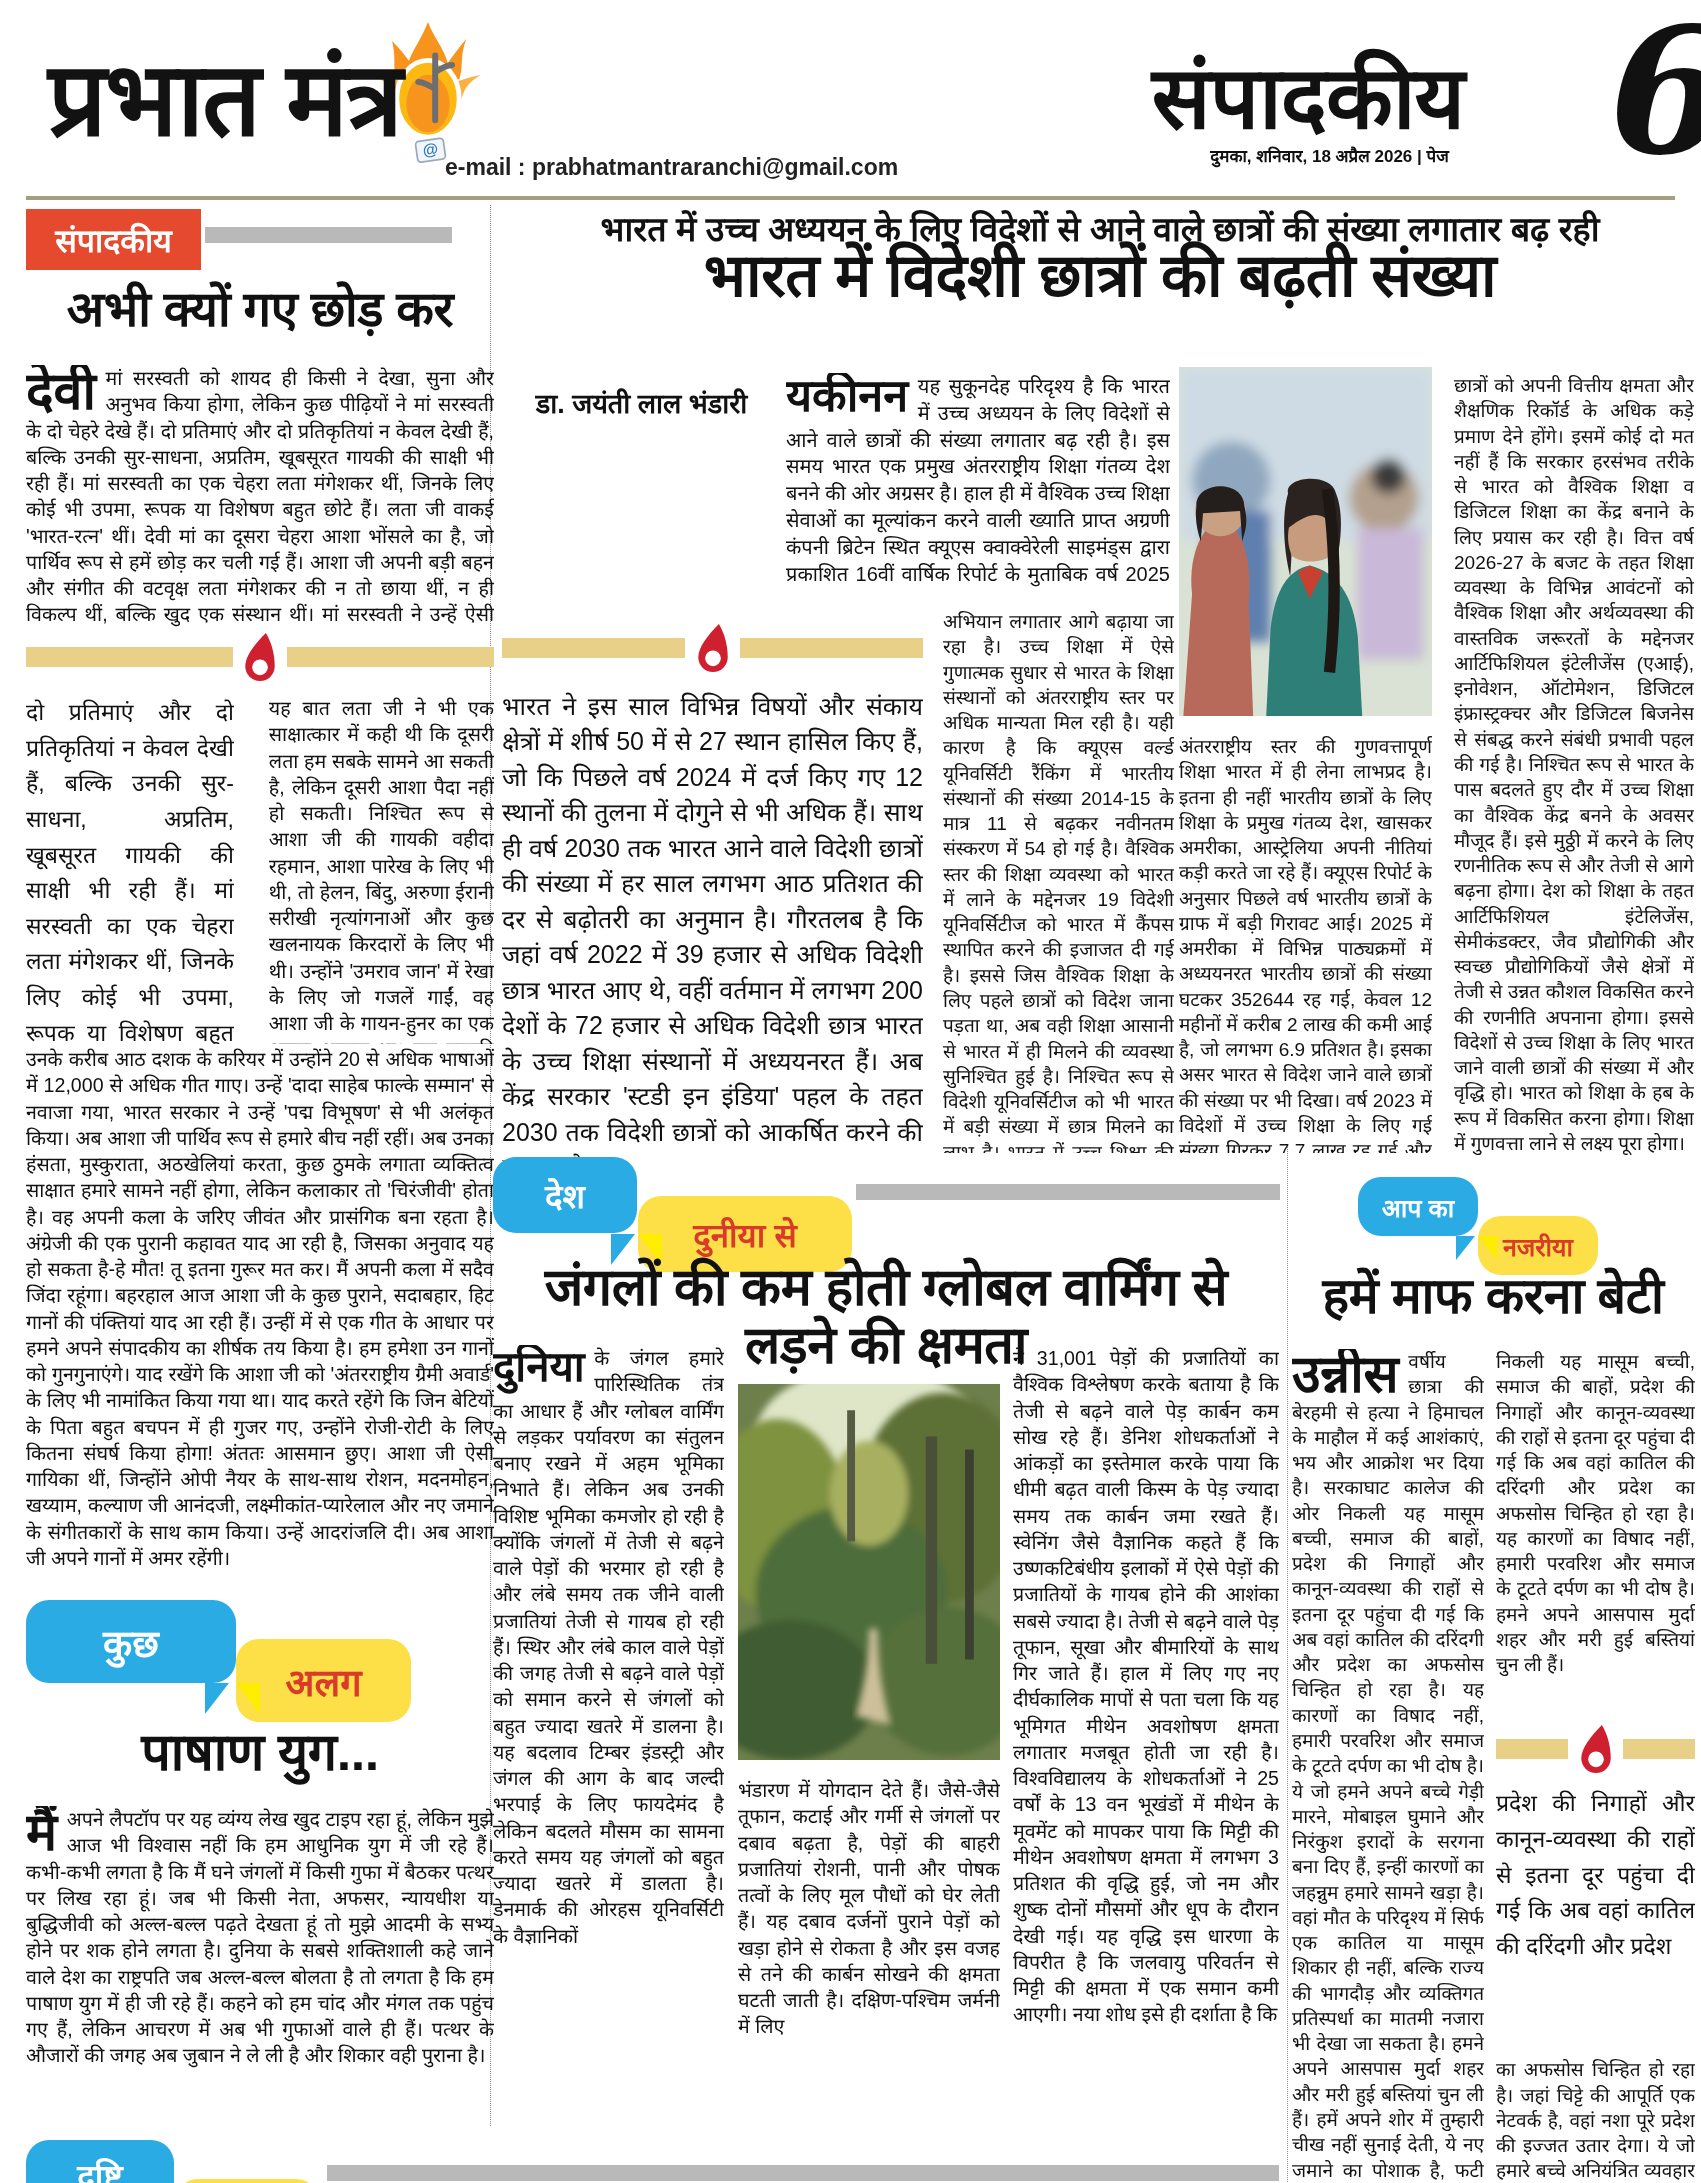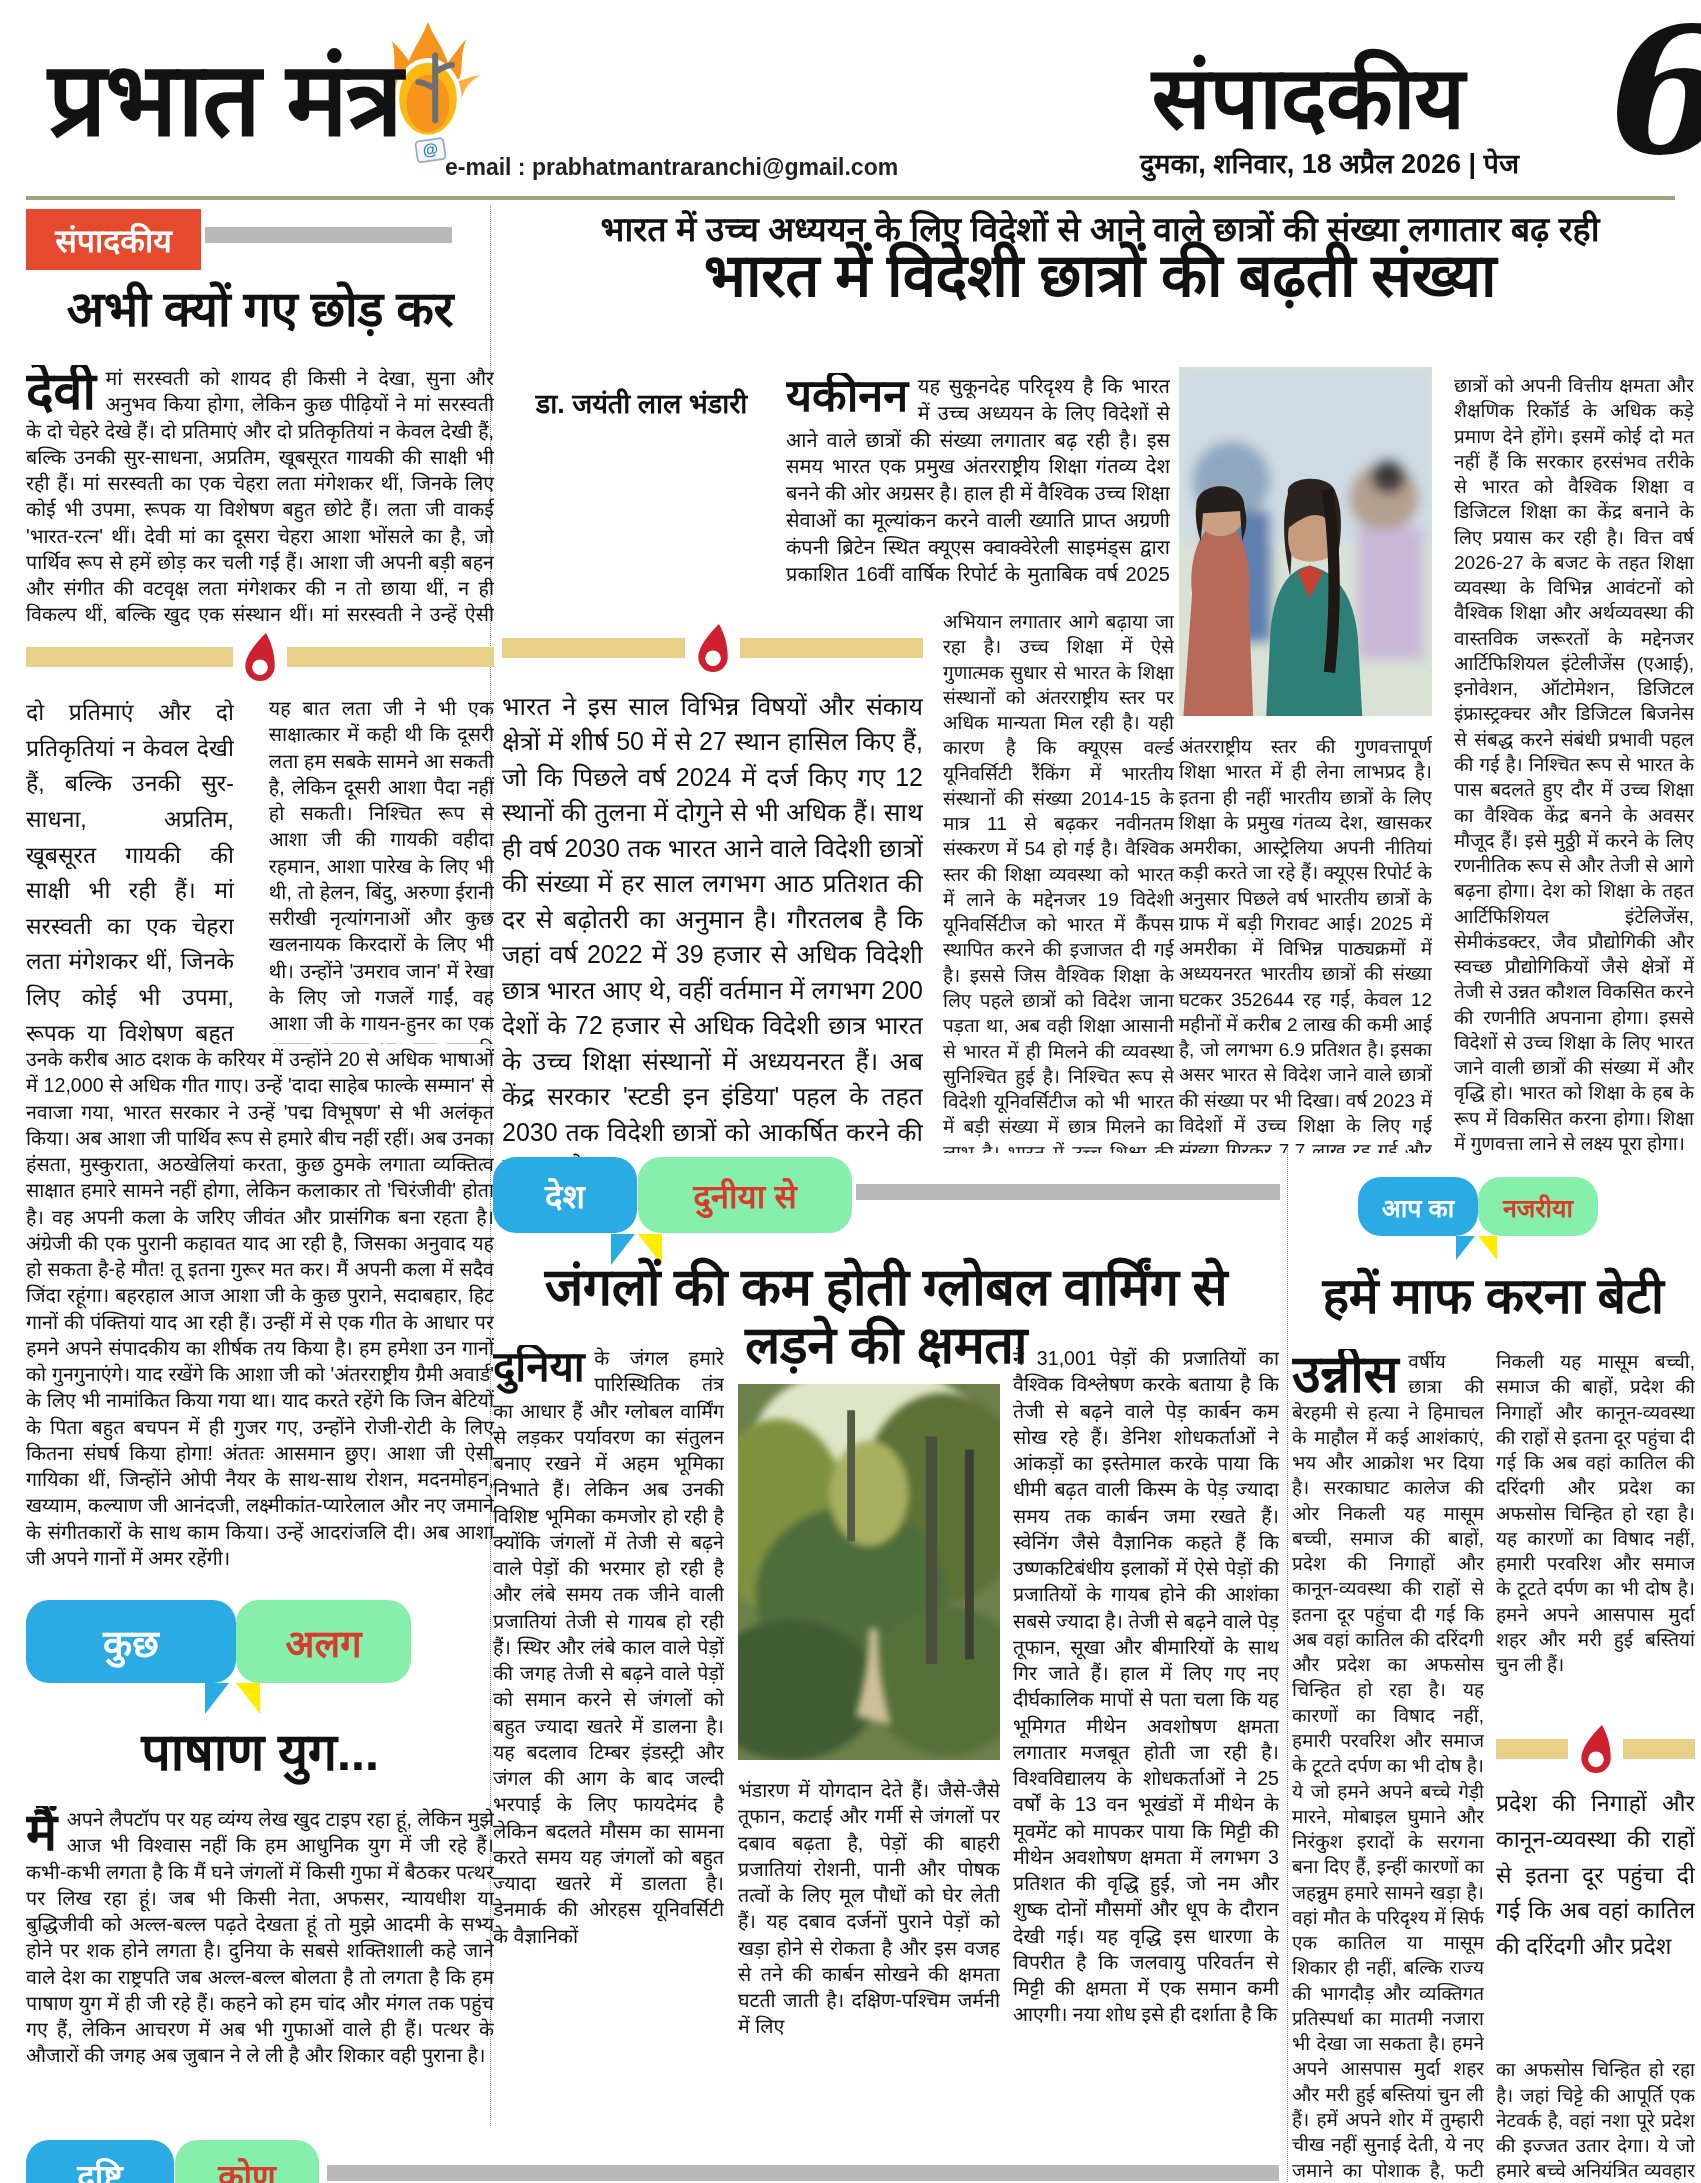--- a/index.html
+++ b/index.html
@@ -7,21 +7,21 @@
         font-family:"Liberation Sans","DejaVu Sans",sans-serif;color:#111;}
   .abs{position:absolute;}
   .body-text{font-size:19.6px;line-height:1.34;text-align:justify;overflow:hidden;}
   .body-sm{font-size:19px;line-height:1.33;text-align:justify;overflow:hidden;}
   .dropword{float:left;font-weight:bold;line-height:.9;padding:2.6px 9.6px 0 0;}
   .headline{font-weight:bold;text-align:center;line-height:1.12;letter-spacing:-0.4px;}
   .kicker{font-weight:bold;text-align:center;}
   
   .bub{position:absolute;display:flex;align-items:center;justify-content:center;font-weight:bold;border-radius:23px;}
   .bub-blue{background:#2aabe4;color:#fff;}
-  .bub-yellow{background:#86efac;color:#d93a2b;}
+  .bub-yellow{background:#fde047;color:#d93a2b;margin-top:39px;}
   .tail-blue{position:absolute;width:0;height:0;border-top:31px solid #2aabe4;border-right:24px solid transparent;}
   .tail-yellow{position:absolute;width:0;height:0;border-top:31px solid #ffed00;border-left:24px solid transparent;}
   .graybar{position:absolute;background:#b9b9b9;}
   .redtag{position:absolute;background:#e64a2e;color:#fff;font-weight:bold;display:flex;align-items:center;justify-content:center;}
   
   .qrow{display:flex;align-items:center;}
   .qbar{flex:1;height:20px;background:#e9d088;}
   .qicon{width:42px;height:51px;margin:0 6.1px;flex:none;}
   .quote-text{font-size:23px;line-height:1.55;text-align:justify;overflow:hidden;}
   .dotv{position:absolute;border-left:1.7px dotted #8a8a8a;width:0;}
@@ -48,21 +48,21 @@
     </span>
     <div class="abs" style="left:24px;top:48px;font-size:103px;font-weight:bold;line-height:1;letter-spacing:-1.7px;color:#121212;">प्रभात मंत्र</div>
     <span class="abs" style="left:389px;top:131px;width:35px;height:35px;">
       <svg viewBox="0 0 40 40" width="35" height="35">
         <rect x="4" y="10" width="32" height="24" rx="4" fill="#f2f6fa" stroke="#9ab" stroke-width="2" transform="rotate(-8 20 22)"></rect>
         <text x="20" y="27" font-size="18" font-weight="bold" fill="#2a7ab8" text-anchor="middle" transform="rotate(-8 20 22)">@</text>
       </svg>
     </span>
     <div class="abs" style="left:421px;top:154px;font-size:23px;font-weight:bold;color:#222;">e-mail : prabhatmantraranchi@gmail.com</div>
     <div class="abs" style="left:1092px;top:35px;width:384px;text-align:center;font-size:87px;font-weight:bold;letter-spacing:-0.9px;">संपादकीय</div>
-    <div class="abs" style="left:1048px;top:144px;width:515px;text-align:center;font-size:27px;font-weight:bold;">दुमका, शनिवार, 18 अप्रैल 2026 | पेज</div>
+    <div class="abs" style="left:1048px;top:144px;width:515px;text-align:center;font-size:17px;font-weight:bold;">दुमका, शनिवार, 18 अप्रैल 2026 | पेज</div>
     <div class="abs" style="left:1585px;top:4.4px;font-family:'DejaVu Serif',serif;font-style:italic;font-size:175px;font-weight:bold;line-height:1;">6</div>
   </div>
   <div class="abs" style="left:26px;top:196px;width:1649px;height:3.5px;background:#a59f7d;"></div>
 
   <div class="dotv" style="left:490px;top:205px;height:1921px;"></div>
   <div class="dotv" style="left:1287px;top:1144px;height:1498px;"></div>
 
   <div class="redtag" style="left:26px;top:209px;width:175px;height:61px;font-size:32px;">
     <span>संपादकीय</span>
   </div>

